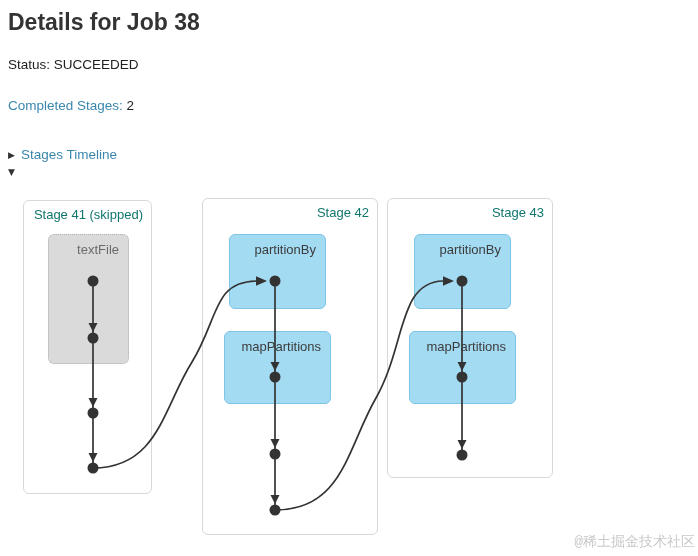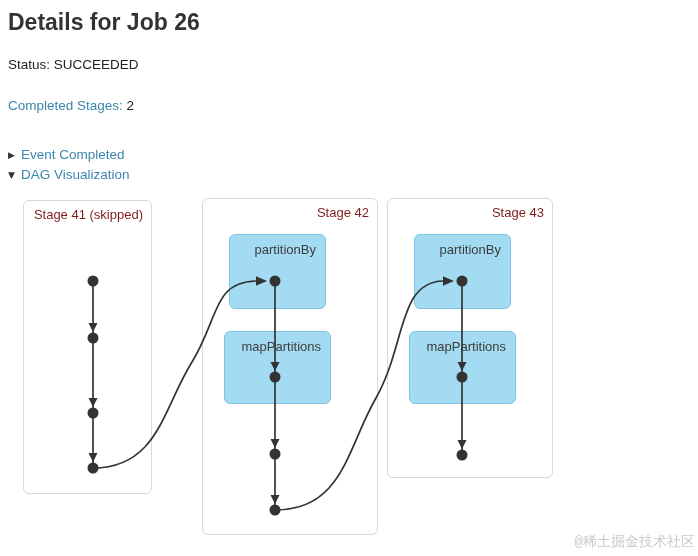--- a/index.html
+++ b/index.html
@@ -43,21 +43,21 @@
   }
   .dag{
     position:absolute;left:0;top:190px;width:698px;height:366px;
   }
   .stage{
     position:absolute;background:#ffffff;
     border:1px solid var(--stage-box-border);border-radius:6px;
   }
   .stage-label{
     position:absolute;top:6px;right:8px;
-    font-size:13px;color:#7f1d1d;white-space:nowrap;
+    font-size:13px;color:#0f766e;white-space:nowrap;
   }
   .op{
     position:absolute;border-radius:6px;
   }
   .op-blue{
     background:var(--op-box-fill);
     border:1px solid var(--op-box-border);
     text-decoration:underline;
   }
   .op-gray{
@@ -83,48 +83,50 @@
     position:absolute;right:3px;top:533px;
     font-size:14px;color:var(--watermark-gray);
     font-family:Liberation Mono, monospace;white-space:nowrap;
   }
 </style>
 </head>
 <body>
 
 <div class="page">
 
-  <div class="page-title">Details for Job 26</div>
+  <div class="page-title">Details for Job 38</div>
 
   <div class="info-line" style="top:57px">
     <span class="b">Status:</span>
     <span>SUCCEEDED</span>
   </div>
 
 
   <div class="info-line" style="top:98px">
     <span class="b link">Completed Stages:</span>
     <span>2</span>
   </div>
 
 
   <div class="toggle" style="top:147px">
     <span class="tri">▶</span>
-    <span class="link">Event Completed</span>
+    <span class="link">Stages Timeline</span>
   </div>
 
   <div class="toggle" style="top:167px">
     <span class="tri">▼</span>
-    <span class="link">DAG Visualization</span>
   </div>
 
   <div class="dag">
 
     <div class="stage" style="left:23px;top:10px;width:129px;height:294px">
       <div class="stage-label">Stage 41 (skipped)</div>
+      <div class="op op-gray" style="left:24px;top:33px;width:81px;height:130px">
+        <div class="op-label">textFile</div>
+      </div>
     </div>
 
     <div class="stage" style="left:202px;top:8px;width:176px;height:337px">
       <div class="stage-label">Stage 42</div>
       <div class="op op-blue" style="left:26px;top:35px;width:97px;height:75px">
         <div class="op-label">partitionBy</div>
       </div>
       <div class="op op-blue" style="left:21px;top:132px;width:107px;height:73px">
         <div class="op-label">mapPartitions</div>
       </div>

